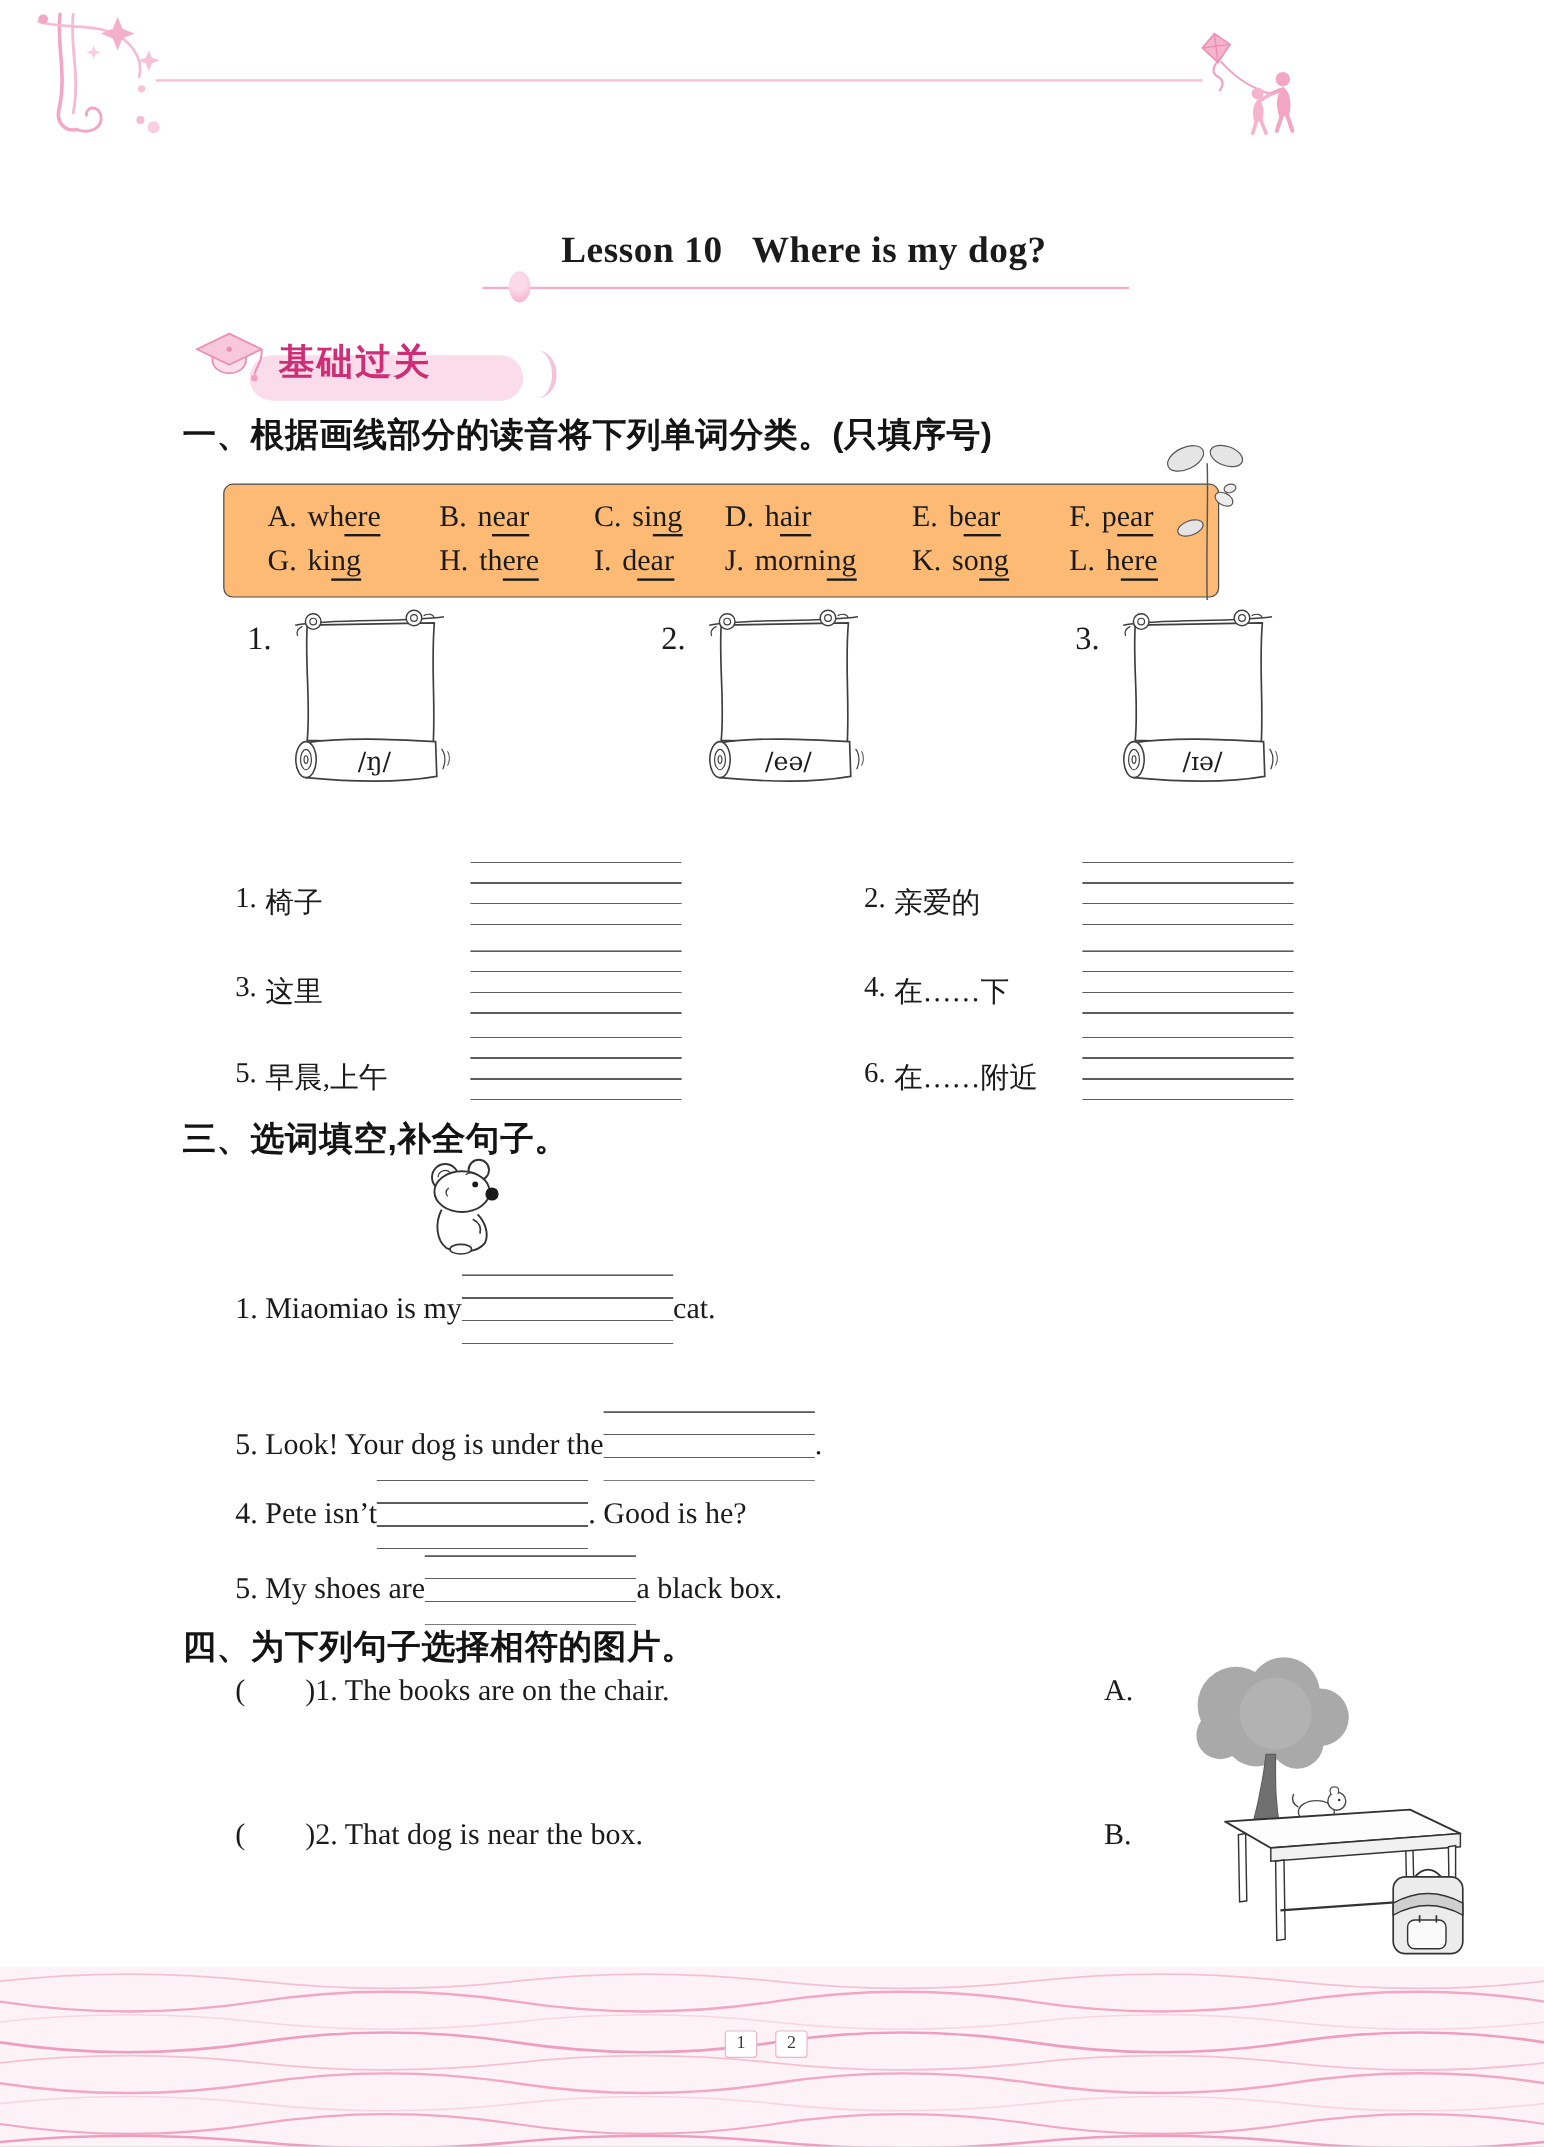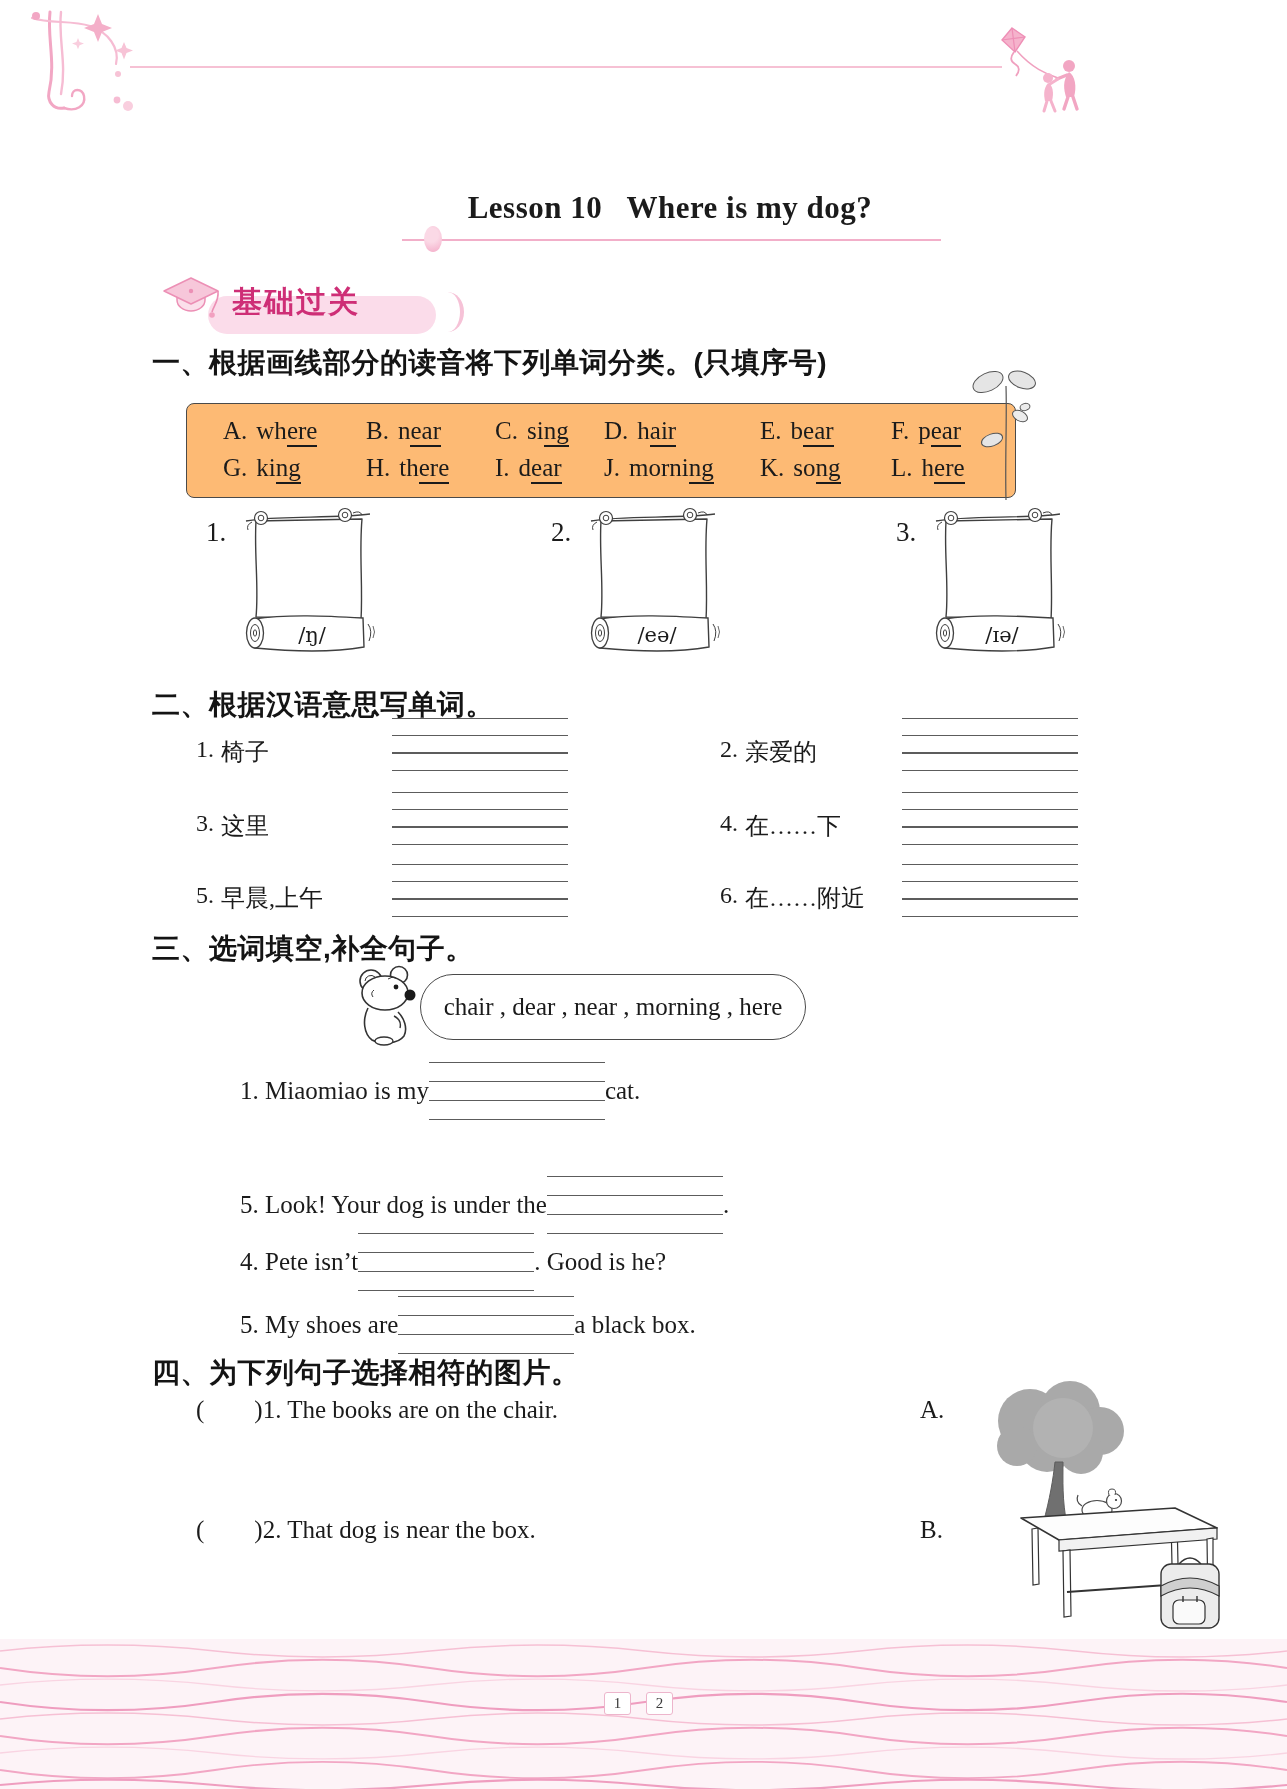--- a/index.html
+++ b/index.html
@@ -52,21 +52,21 @@
   .ex2-label { position:absolute; display:flex; gap:7px; font-size:24px; white-space:nowrap; }
   .g-r1 { top:718px; } .g-r2 { top:792px; } .g-r3 { top:864px; }
   .l-r1 { top:736px; } .l-r2 { top:810px; } .l-r3 { top:882px; }
   .col-a { left:196px; } .col-b { left:720px; }
   .gcol-a { left:392px; } .gcol-b { left:902px; }
 
   
   .mouse { position:absolute; left:354px; top:964px; z-index:2; }
   .pill { position:absolute; left:420px; top:974px; width:386px; height:66px; border:1.7px solid #4a4a4a;
           border-radius:33px; background:#fff; text-align:center; line-height:63px; font-size:25px; }
-  .sent { position:absolute; left:196px; display:flex; align-items:center; height:58px; font-size:25px; white-space:nowrap;margin-left:44px; }
+  .sent { position:absolute; left:196px; display:flex; align-items:center; height:58px; font-size:25px; white-space:nowrap; }
   .st-1 { top:1062px; } .st-2 { top:1119px; } .st-3 { top:1176px; } .st-4 { top:1233px; } .st-5 { top:1296px; }
   .blank4 { display:inline-block; width:176px; height:58px;
             background-image:repeating-linear-gradient(to bottom,#5c5c5c 0px,#5c5c5c 1.2px,transparent 1.2px,transparent 19px); }
 
   
   .s4row { position:absolute; left:196px; display:flex; font-size:25px; white-space:pre; }
   .s4-1 { top:1396px; } .s4-2 { top:1516px; }
   .optletter { position:absolute; left:920px; font-size:25px; }
   .opt-a { top:1396px; } .opt-b { top:1516px; }
   .tree-img { position:absolute; left:975px; top:1376px; }
@@ -209,21 +209,20 @@
       <path d="M12,114 C45,109 85,111 121,113 L122,142 C88,148 45,146 13,143 Z" fill="#fff" stroke="#3f3f3f" stroke-width="1.4"></path>
       <ellipse cx="13" cy="128" rx="8.5" ry="15" fill="#fff" stroke="#3f3f3f" stroke-width="1.3"></ellipse>
       <ellipse cx="13" cy="128" rx="4.5" ry="8.5" fill="none" stroke="#3f3f3f" stroke-width="1"></ellipse>
       <ellipse cx="13" cy="128" rx="1.6" ry="3.2" fill="none" stroke="#3f3f3f" stroke-width="1"></ellipse>
       <path d="M126,119 q5,7 1,17" fill="none" stroke="#3f3f3f" stroke-width="1"></path>
       <path d="M131,121 q3,6 0,12" fill="none" stroke="#3f3f3f" stroke-width=".8"></path>
       <text class="phon" x="70" y="137" text-anchor="middle">/ɪə/</text>
     </svg>
   </div>
 
-  <div class="sec-head h-s2">二、根据汉语意思写单词。</div>
   <div class="ex2-label col-a l-r1">
       <span>1.</span>
       <span>椅子</span>
     </div>
   <div class="grid4 gcol-a g-r1"></div>
   <div class="ex2-label col-b l-r1">
       <span>2.</span>
       <span>亲爱的</span>
     </div>
   <div class="grid4 gcol-b g-r1"></div>
@@ -255,21 +254,20 @@
     <circle cx="45" cy="11" r="8.5" fill="#fff" stroke="#333" stroke-width="1.6"></circle>
     <path d="M14,44 C8,56 10,70 18,76 C28,81 44,80 50,72 C54,64 50,54 44,48" fill="#fff" stroke="#333" stroke-width="1.6"></path>
     <ellipse cx="31" cy="29" rx="23" ry="17" fill="#fff" stroke="#333" stroke-width="1.6"></ellipse>
     <circle cx="56" cy="31" r="5.5" fill="#1a1a1a"></circle>
     <circle cx="42" cy="23" r="2.4" fill="#1a1a1a"></circle>
     <path d="M34,15 q4,-3 8,-1" fill="none" stroke="#333" stroke-width="1"></path>
     <path d="M20,26 q-4,3 -1,7" fill="none" stroke="#333" stroke-width="1"></path>
     <path d="M40,52 q8,4 6,12" fill="none" stroke="#333" stroke-width="1.4"></path>
     <ellipse cx="30" cy="77" rx="9" ry="4" fill="#fff" stroke="#333" stroke-width="1.3"></ellipse>
   </svg>
-  <div class="pill">chair , dear , near , morning , here</div>
 
   <div class="sent st-1">
       <span>1. Miaomiao is my</span>
       <span class="blank4"></span>
       <span>cat.</span>
     </div>
   <div class="sent st-3">
       <span>5. Look! Your dog is under the</span>
       <span class="blank4"></span>
       <span>.</span>

